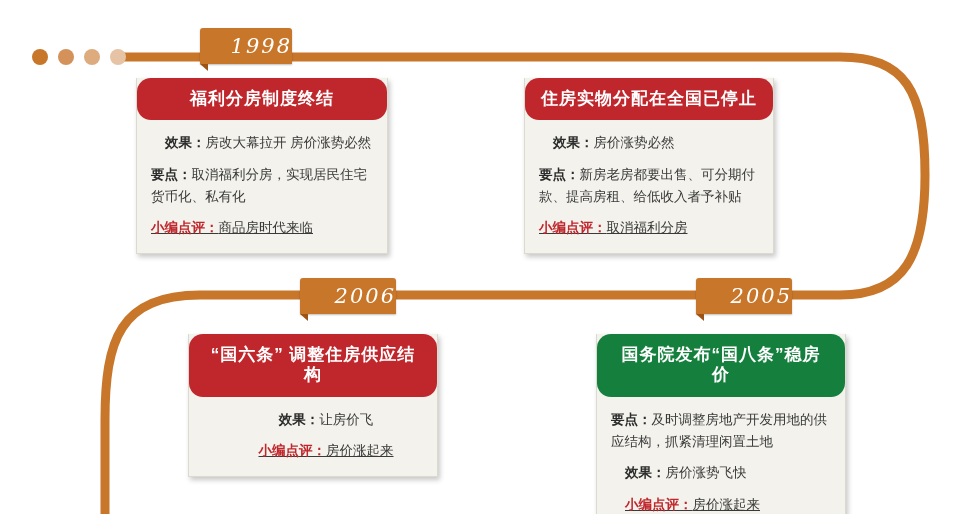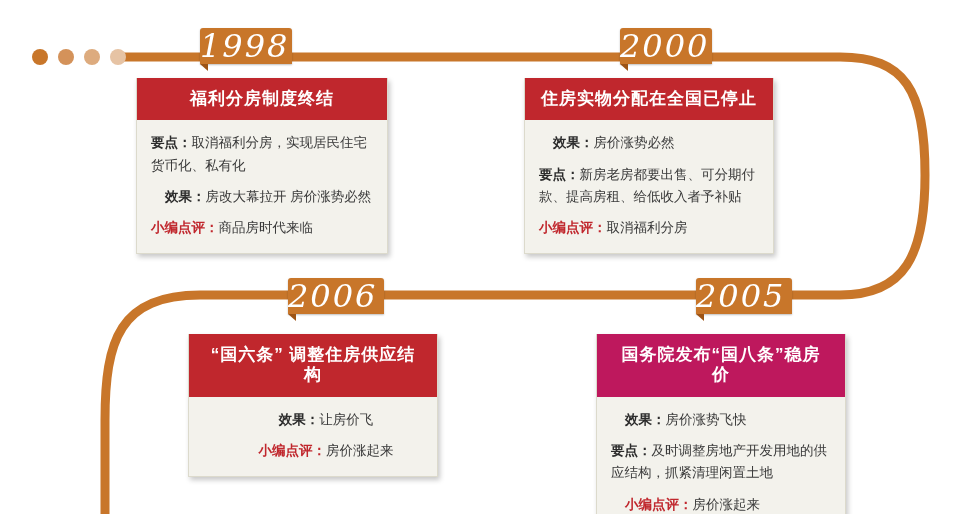--- a/index.html
+++ b/index.html
@@ -29,23 +29,23 @@
   }
 
   
   .year-tab {
     position: absolute;
     height: 36px;
     background: #c8762a;
     color: #ffffff;
     font-family: "DejaVu Serif", serif;
     font-style: italic;
-    font-size: 32px;
+    font-size: 21px;
     letter-spacing: 2px;
-    text-align: left;
+    text-align: right;
     line-height: 36px;
     border-radius: 3px 3px 0 0;
     box-shadow: 0 1px 2px rgba(0,0,0,.25);
   }
   .year-tab::after {
     
     content: "";
     position: absolute;
     left: 0;
     bottom: -7px;
@@ -66,32 +66,33 @@
   }
   .card-head {
     background: #c0272d;
     color: #ffffff;
     font-size: 17px;
     font-weight: bold;
     text-align: center;
     letter-spacing: 1px;
     padding: 11px 16px;
     line-height: 1.2;
+    border-radius: 14px;
   }
-  .card-head.wine { background: #be185d; }
+  .card-head.wine { background: #15803d; }
   .card-body {
     padding: 12px 14px 14px 14px;
     color: #3a3a3a;
     font-size: 13.5px;
     line-height: 1.65;
   }
   .row {
     margin-bottom: 9px;
   }
-  .row:last-child { margin-bottom: 0; }
+  .row:last-child { margin-bottom: 0; text-decoration: underline; }
   .lbl {
     font-weight: bold;
     color: #2b2b2b;
   }
   .lbl.accent {
     color: #c0272d;
   }
   .row.center { text-align: center; }
   .row.indent { padding-left: 14px; }
   .row.indent2 { padding-left: 26px; text-align: center; }
@@ -115,33 +116,32 @@
   <div class="dot" style="left:32px; top:49px; width:16px; height:16px; background:#c8762a;"></div>
   <div class="dot" style="left:58px; top:49px; width:16px; height:16px; background:#d4925a;"></div>
   <div class="dot" style="left:84px; top:49px; width:16px; height:16px; background:#ddab7e;"></div>
   <div class="dot" style="left:110px; top:49px; width:16px; height:16px; background:#e6c3a4;"></div>
 
   <div class="year-tab" style="left:200px; top:28px; width:92px;">1998</div>
 
   <div class="card" style="left:136px; top:78px; width:252px;">
     <div class="card-head">福利分房制度终结</div>
     <div class="card-body">
+      <div class="row indent">
+        <span class="lbl">效果：</span><span>房改大幕拉开  房价涨势必然</span>
+      </div>
       <div class="row">
         <span class="lbl">要点：</span><span>取消福利分房，实现居民住宅货币化、私有化</span>
-      </div>
-      <div class="row indent">
-        <span class="lbl">效果：</span><span>房改大幕拉开  房价涨势必然</span>
       </div>
       <div class="row">
         <span class="lbl accent">小编点评：</span><span>商品房时代来临</span>
       </div>
     </div>
   </div>
 
-  <div class="year-tab" style="left:620px; top:28px; width:92px;">2000</div>
 
   <div class="card" style="left:524px; top:78px; width:250px;">
     <div class="card-head">住房实物分配在全国已停止</div>
     <div class="card-body">
       <div class="row indent">
         <span class="lbl">效果：</span><span>房价涨势必然</span>
       </div>
       <div class="row">
         <span class="lbl">要点：</span><span>新房老房都要出售、可分期付款、提高房租、给低收入者予补贴</span>
       </div>
@@ -149,33 +149,33 @@
         <span class="lbl accent">小编点评：</span><span>取消福利分房</span>
       </div>
     </div>
   </div>
 
   <div class="year-tab" style="left:696px; top:278px; width:96px;">2005</div>
 
   <div class="card" style="left:596px; top:334px; width:250px;">
     <div class="card-head wine">国务院发布“国八条”稳房价</div>
     <div class="card-body">
+      <div class="row">
+        <span class="lbl">要点：</span><span>及时调整房地产开发用地的供应结构，抓紧清理闲置土地</span>
+      </div>
       <div class="row indent">
         <span class="lbl">效果：</span><span>房价涨势飞快</span>
-      </div>
-      <div class="row">
-        <span class="lbl">要点：</span><span>及时调整房地产开发用地的供应结构，抓紧清理闲置土地</span>
       </div>
       <div class="row indent">
         <span class="lbl accent">小编点评：</span><span>房价涨起来</span>
       </div>
     </div>
   </div>
 
-  <div class="year-tab" style="left:288px; top:278px; width:96px;">2006</div>
+  <div class="year-tab" style="left:300px; top:278px; width:96px;">2006</div>
 
   <div class="card" style="left:188px; top:334px; width:250px;">
     <div class="card-head">“国六条”  调整住房供应结构</div>
     <div class="card-body">
       <div class="row indent2 center">
         <span class="lbl">效果：</span><span>让房价飞</span>
       </div>
       <div class="row indent2 center">
         <span class="lbl accent">小编点评：</span><span>房价涨起来</span>
       </div>

